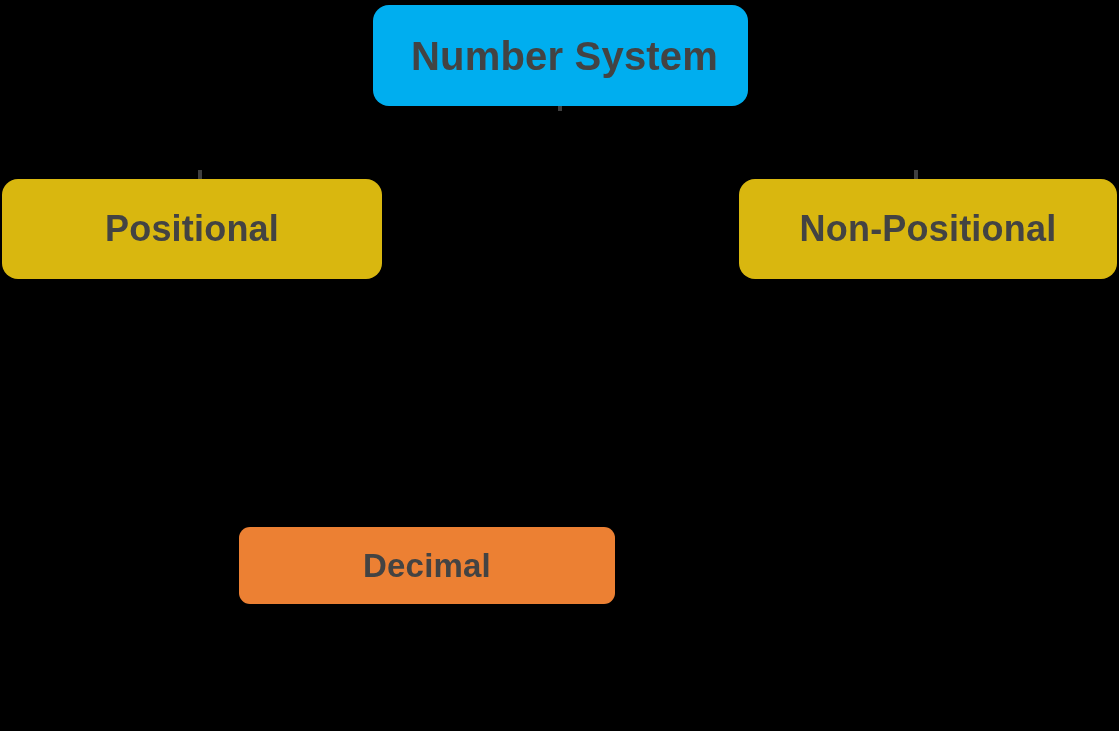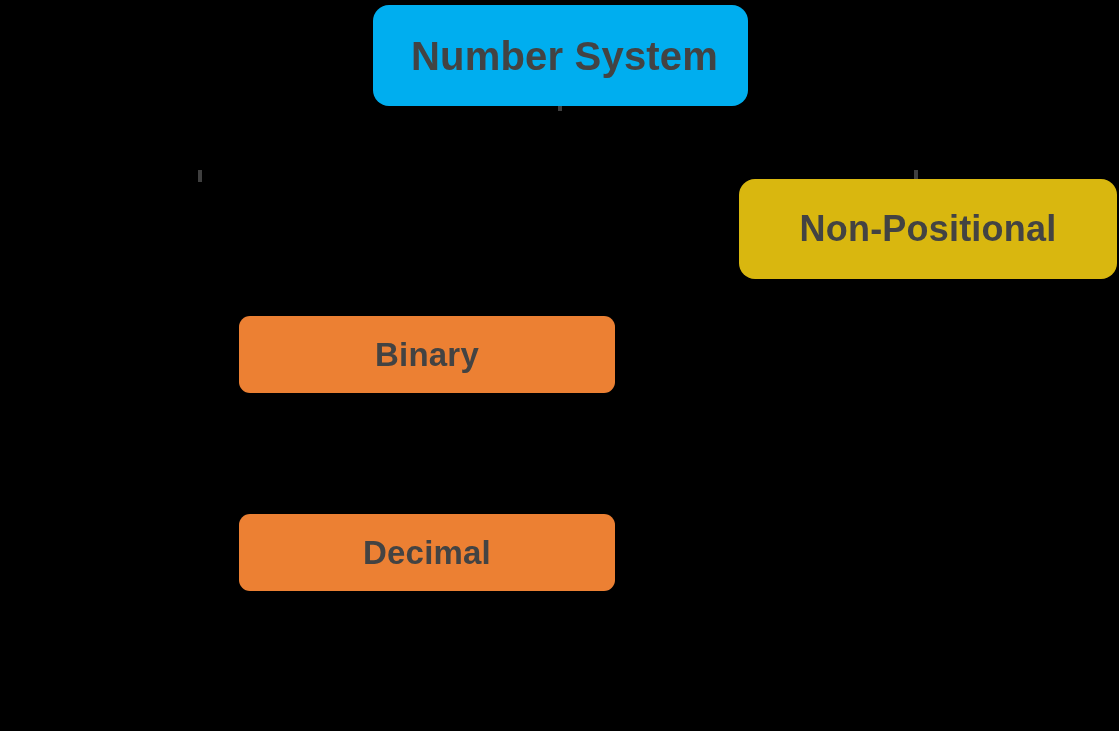--- a/index.html
+++ b/index.html
@@ -65,21 +65,21 @@
   .node.leaf {
     background: #EC8033;
     left: 239px;
     width: 376px;
     height: 77px;
     font-size: 33px;
     border-radius: 11px;
   }
   .node.leaf.i0 { top: 316px; }
   .node.leaf.i1 { top: 418px; }
-  .node.leaf.i2 { top: 514px; }
+  .node.leaf.i2 { top: 527px; }
   .node.leaf.i3 { top: 632px; }
 
   
   .connector {
     position: absolute;
     background: #3f3f3f;
   }
   .conn-root-stub {
     left: 558px;
     top: 99px;
@@ -103,18 +103,18 @@
 <body>
 
 <div id="canvas">
 
   <div class="connector conn-root-stub"></div>
   <div class="connector conn-left-stub"></div>
   <div class="connector conn-right-stub"></div>
 
   <div class="node root">Number System</div>
 
+  <div class="node branch left">Positional</div>
   <div class="node branch right">Non-Positional</div>
 
-  <div class="node leaf i0">Binary</div>
   <div class="node leaf i2">Decimal</div>
 
 </div>
 
 </body></html>

